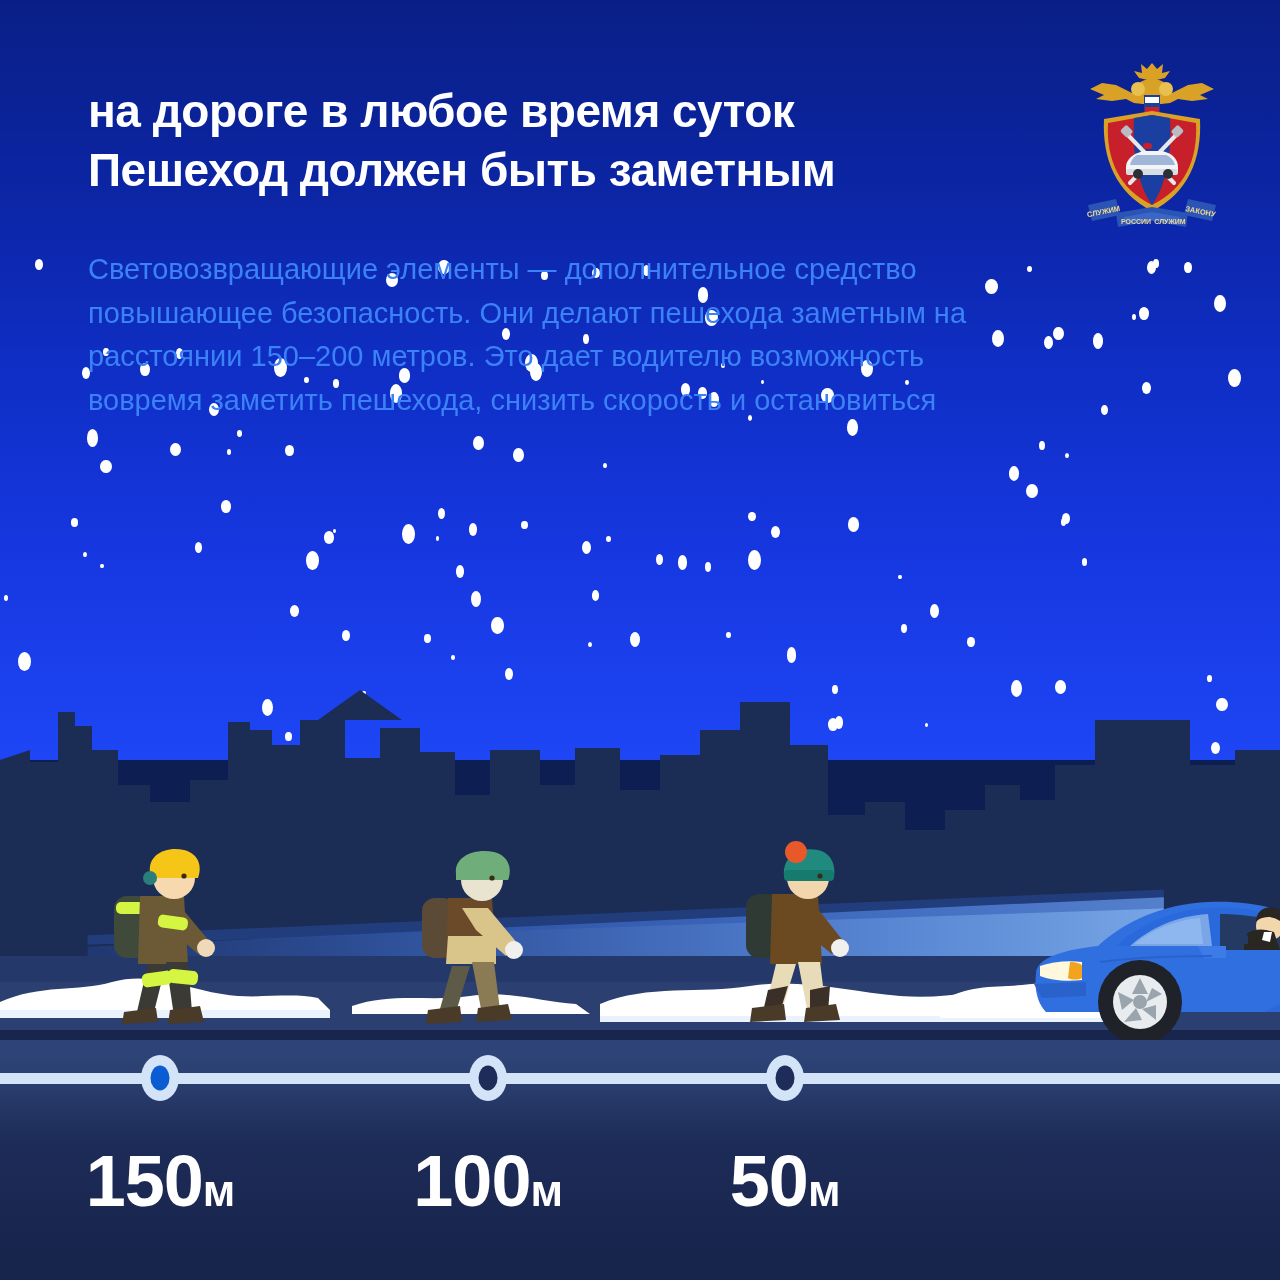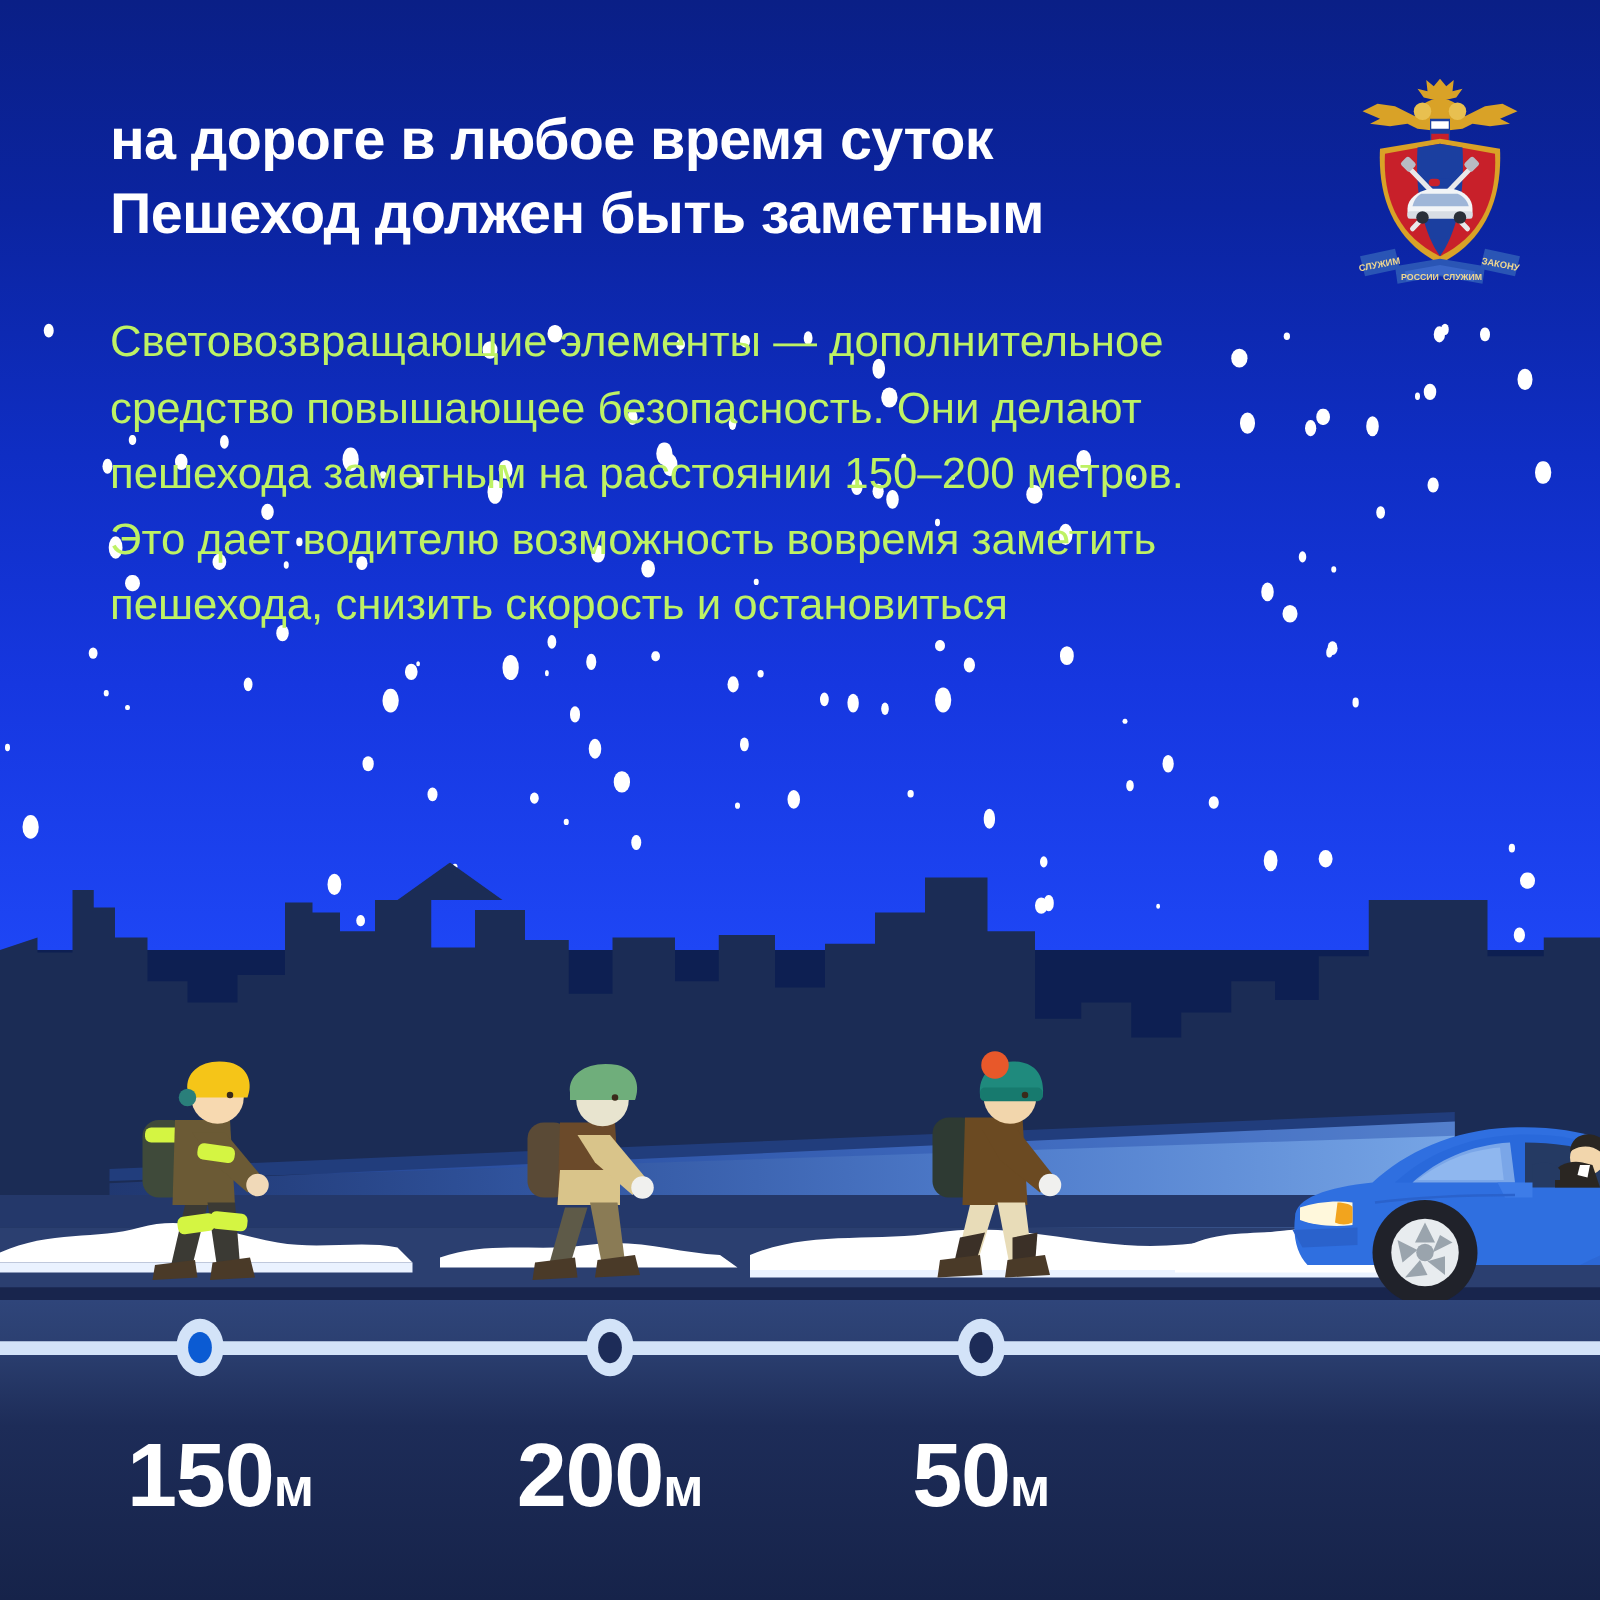--- a/index.html
+++ b/index.html
@@ -62,21 +62,21 @@
   .dist-label .unit{font-size:44px;}
 
   
   .title{
     position:absolute;left:88px;top:82px;width:960px;
     color:#ffffff;font-weight:bold;font-size:46px;line-height:1.28;
     letter-spacing:-0.5px;
   }
   .body-text{
     position:absolute;left:88px;top:248px;width:920px;
-    color:#bef264;font-size:35px;line-height:1.5;font-weight:500;
+    color:#3b82f6;font-size:29px;line-height:1.5;font-weight:500;
   }
 
   
   .emblem{position:absolute;left:1082px;top:55px;width:140px;height:180px;}
 </style>
 </head>
 <body>
 
 <div id="poster">
 
@@ -371,22 +371,22 @@
         <div class="hole"></div>
       </div>
       <div class="marker" style="left: 487.68px; top: 1078px;">
         <div class="hole"></div>
       </div>
       <div class="marker" style="left: 784.64px; top: 1078px;">
         <div class="hole"></div>
       </div>
     </div>
   <div id="labels">
-      <div class="dist-label" style="left: 176px; text-align: right;"><span>150</span><span class="unit">м</span></div>
-      <div class="dist-label" style="left: 487.68px;"><span>200</span><span class="unit">м</span></div>
+      <div class="dist-label" style="left: 160px; text-align: right;"><span>150</span><span class="unit">м</span></div>
+      <div class="dist-label" style="left: 487.68px;"><span>100</span><span class="unit">м</span></div>
       <div class="dist-label" style="left: 784.64px;"><span>50</span><span class="unit">м</span></div>
     </div>
 
   <div class="title">
     <div>на дороге в любое время суток</div>
     <div>Пешеход должен быть заметным</div>
   </div>
   <div class="body-text">Световозвращающие элементы — дополнительное средство повышающее безопасность. Они делают пешехода заметным на расстоянии 150–200 метров. Это дает водителю возможность вовремя заметить пешехода, снизить скорость и остановиться</div>
 
   <div class="emblem">

